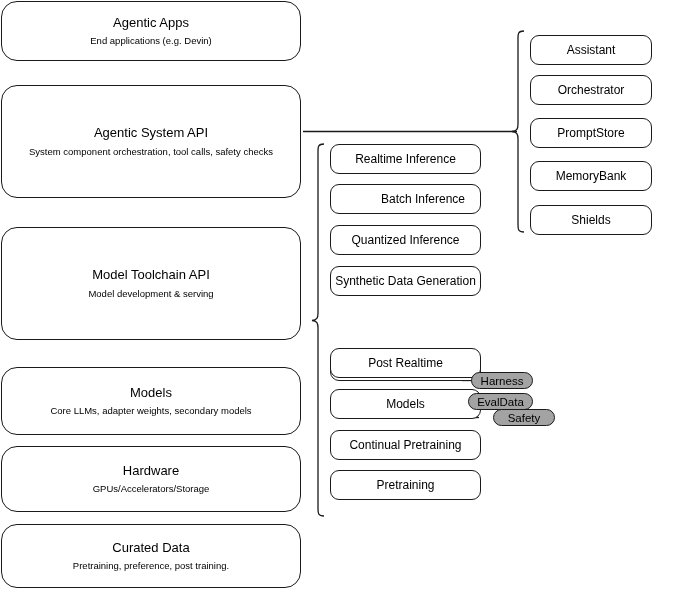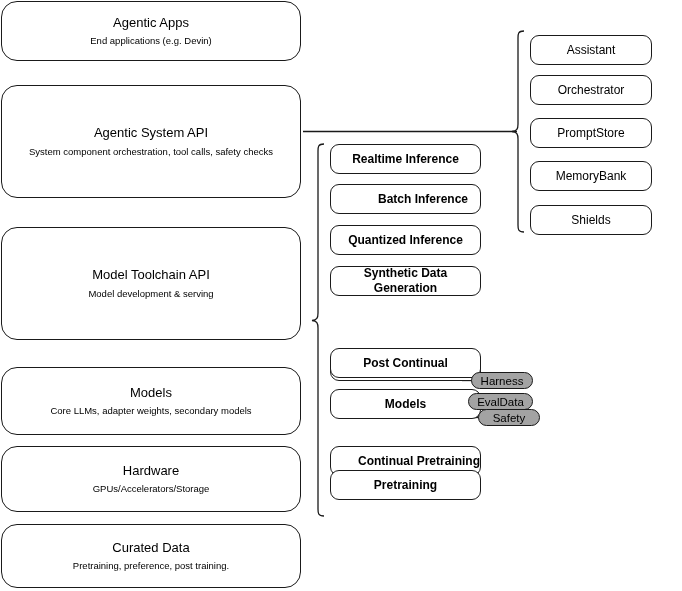--- a/index.html
+++ b/index.html
@@ -51,21 +51,20 @@
   }
   
   .chip {
     border-radius: 9px;
     height: 30px;
     font-size: 12px;
   }
   .chip.mid {
     left: 330px;
     width: 151px;
-    font-weight: bold;
   }
   .chip.right {
     left: 530px;
     width: 122px;
   }
   
   .pill {
     position: absolute;
     box-sizing: border-box;
     border: 1.4px solid #1a1a1a;
@@ -158,39 +157,39 @@
   <div class="node chip mid" style="top:225px;">
     <span>Quantized Inference</span>
   </div>
   <div class="node chip mid" style="top:266px;">
     <span>Synthetic Data Generation</span>
   </div>
   <div class="node chip mid" style="top:307px;margin-top:44px;">
     <span>Reward Scoring</span>
   </div>
   <div class="node chip mid" style="top:348px;">
-    <span>Post Continual</span>
+    <span>Post Realtime</span>
   </div>
   <div class="node chip mid" style="top:389px;">
     <span>Models</span>
   </div>
-  <div class="node chip mid" style="top:446px;align-items:flex-end;">
+  <div class="node chip mid" style="top:430px;">
     <span>Continual Pretraining</span>
   </div>
   <div class="node chip mid" style="top:470px;">
     <span>Pretraining</span>
   </div>
 
   <div class="pill" style="left:471px; top:372px; width:62px;">
     <span>Harness</span>
   </div>
   <div class="pill" style="left:468px; top:393px; width:65px;">
     <span>EvalData</span>
   </div>
-  <div class="pill" style="left:478px; top:409px; width:62px;">
+  <div class="pill" style="left:493px; top:409px; width:62px;">
     <span>Safety</span>
   </div>
 
   <div class="node chip right" style="top:35px;">
     <span>Assistant</span>
   </div>
   <div class="node chip right" style="top:75px;">
     <span>Orchestrator</span>
   </div>
   <div class="node chip right" style="top:118px;">

